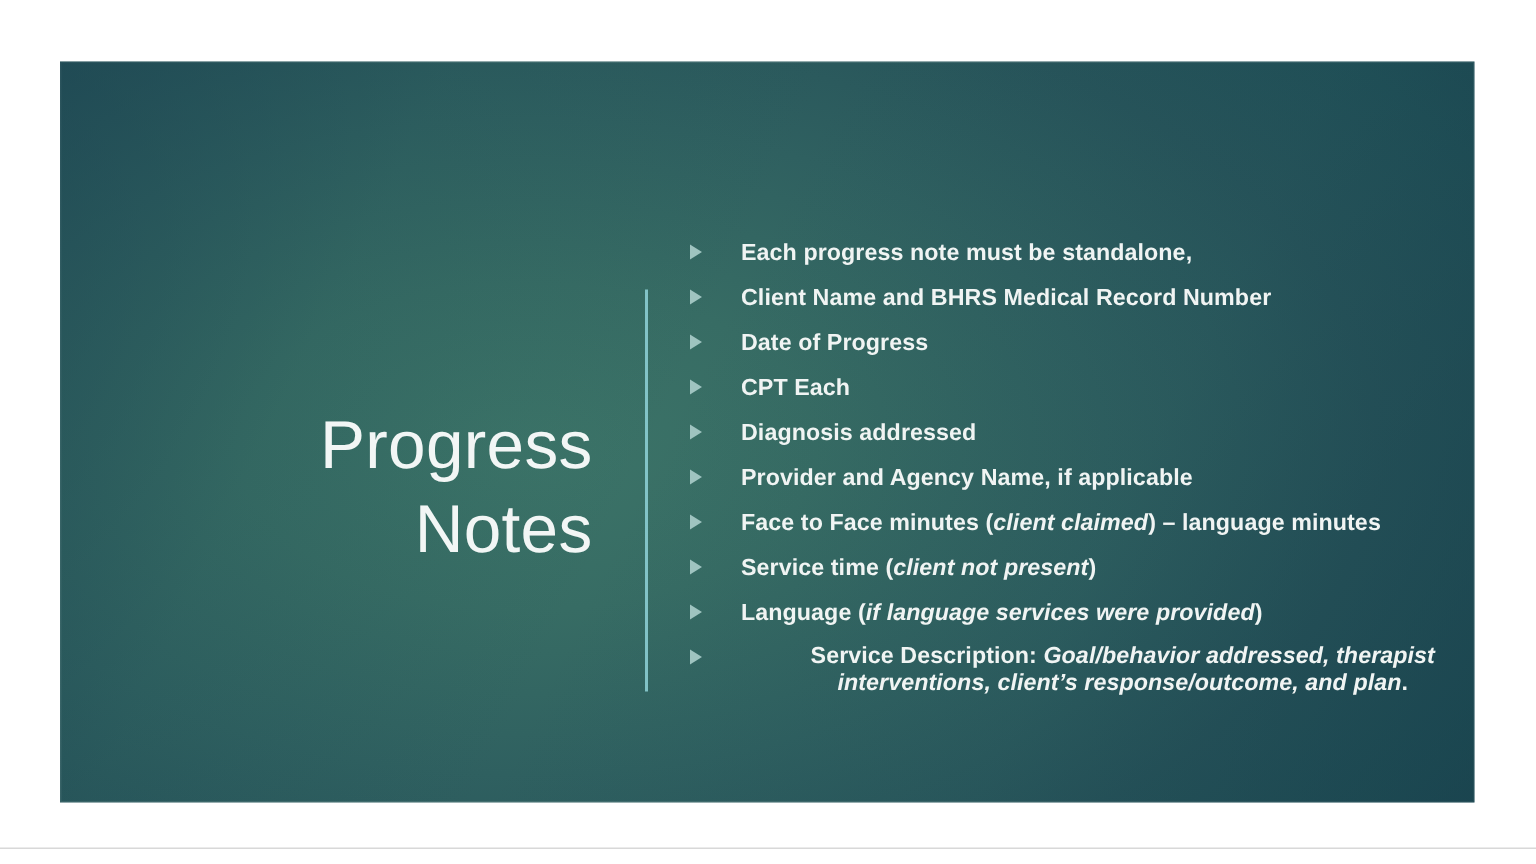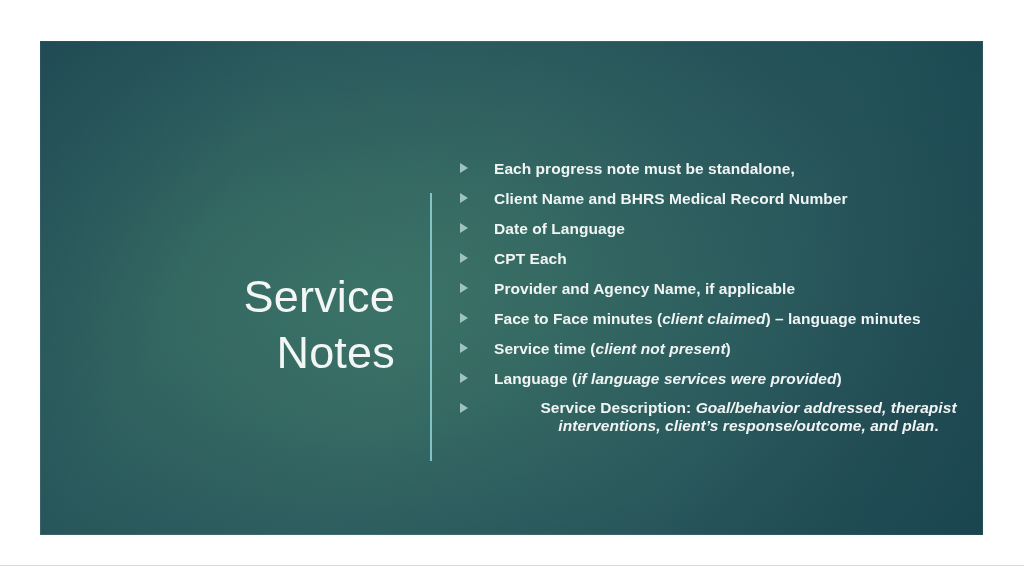--- a/index.html
+++ b/index.html
@@ -160,42 +160,46 @@
 </style>
 </head>
 <body>
 
 <div id="page">
 
   <div id="slide">
     <div id="slide-inner">
 
       <div id="title-block">
-        <span class="title-line">Service</span>
+        <span class="title-line">Progress</span>
         <span class="title-line">Notes</span>
       </div>
 
       <div id="divider"></div>
 
       <div id="bullet-list">
           <div class="bullet-row">
             <span class="bullet-marker"></span>
             <span class="bullet-text"><span>Each progress note must be standalone,</span></span>
           </div>
           <div class="bullet-row">
             <span class="bullet-marker"></span>
             <span class="bullet-text"><span>Client Name and BHRS Medical Record Number</span></span>
           </div>
           <div class="bullet-row">
             <span class="bullet-marker"></span>
-            <span class="bullet-text"><span>Date of Language</span></span>
+            <span class="bullet-text"><span>Date of Progress</span></span>
           </div>
           <div class="bullet-row">
             <span class="bullet-marker"></span>
             <span class="bullet-text"><span>CPT Each</span></span>
+          </div>
+          <div class="bullet-row">
+            <span class="bullet-marker"></span>
+            <span class="bullet-text"><span>Diagnosis addressed</span></span>
           </div>
           <div class="bullet-row">
             <span class="bullet-marker"></span>
             <span class="bullet-text"><span>Provider and Agency Name, if applicable</span></span>
           </div>
           <div class="bullet-row">
             <span class="bullet-marker"></span>
             <span class="bullet-text"><span>Face to Face minutes (</span><span class="it">client claimed</span><span>) – language minutes</span></span>
           </div>
           <div class="bullet-row">

